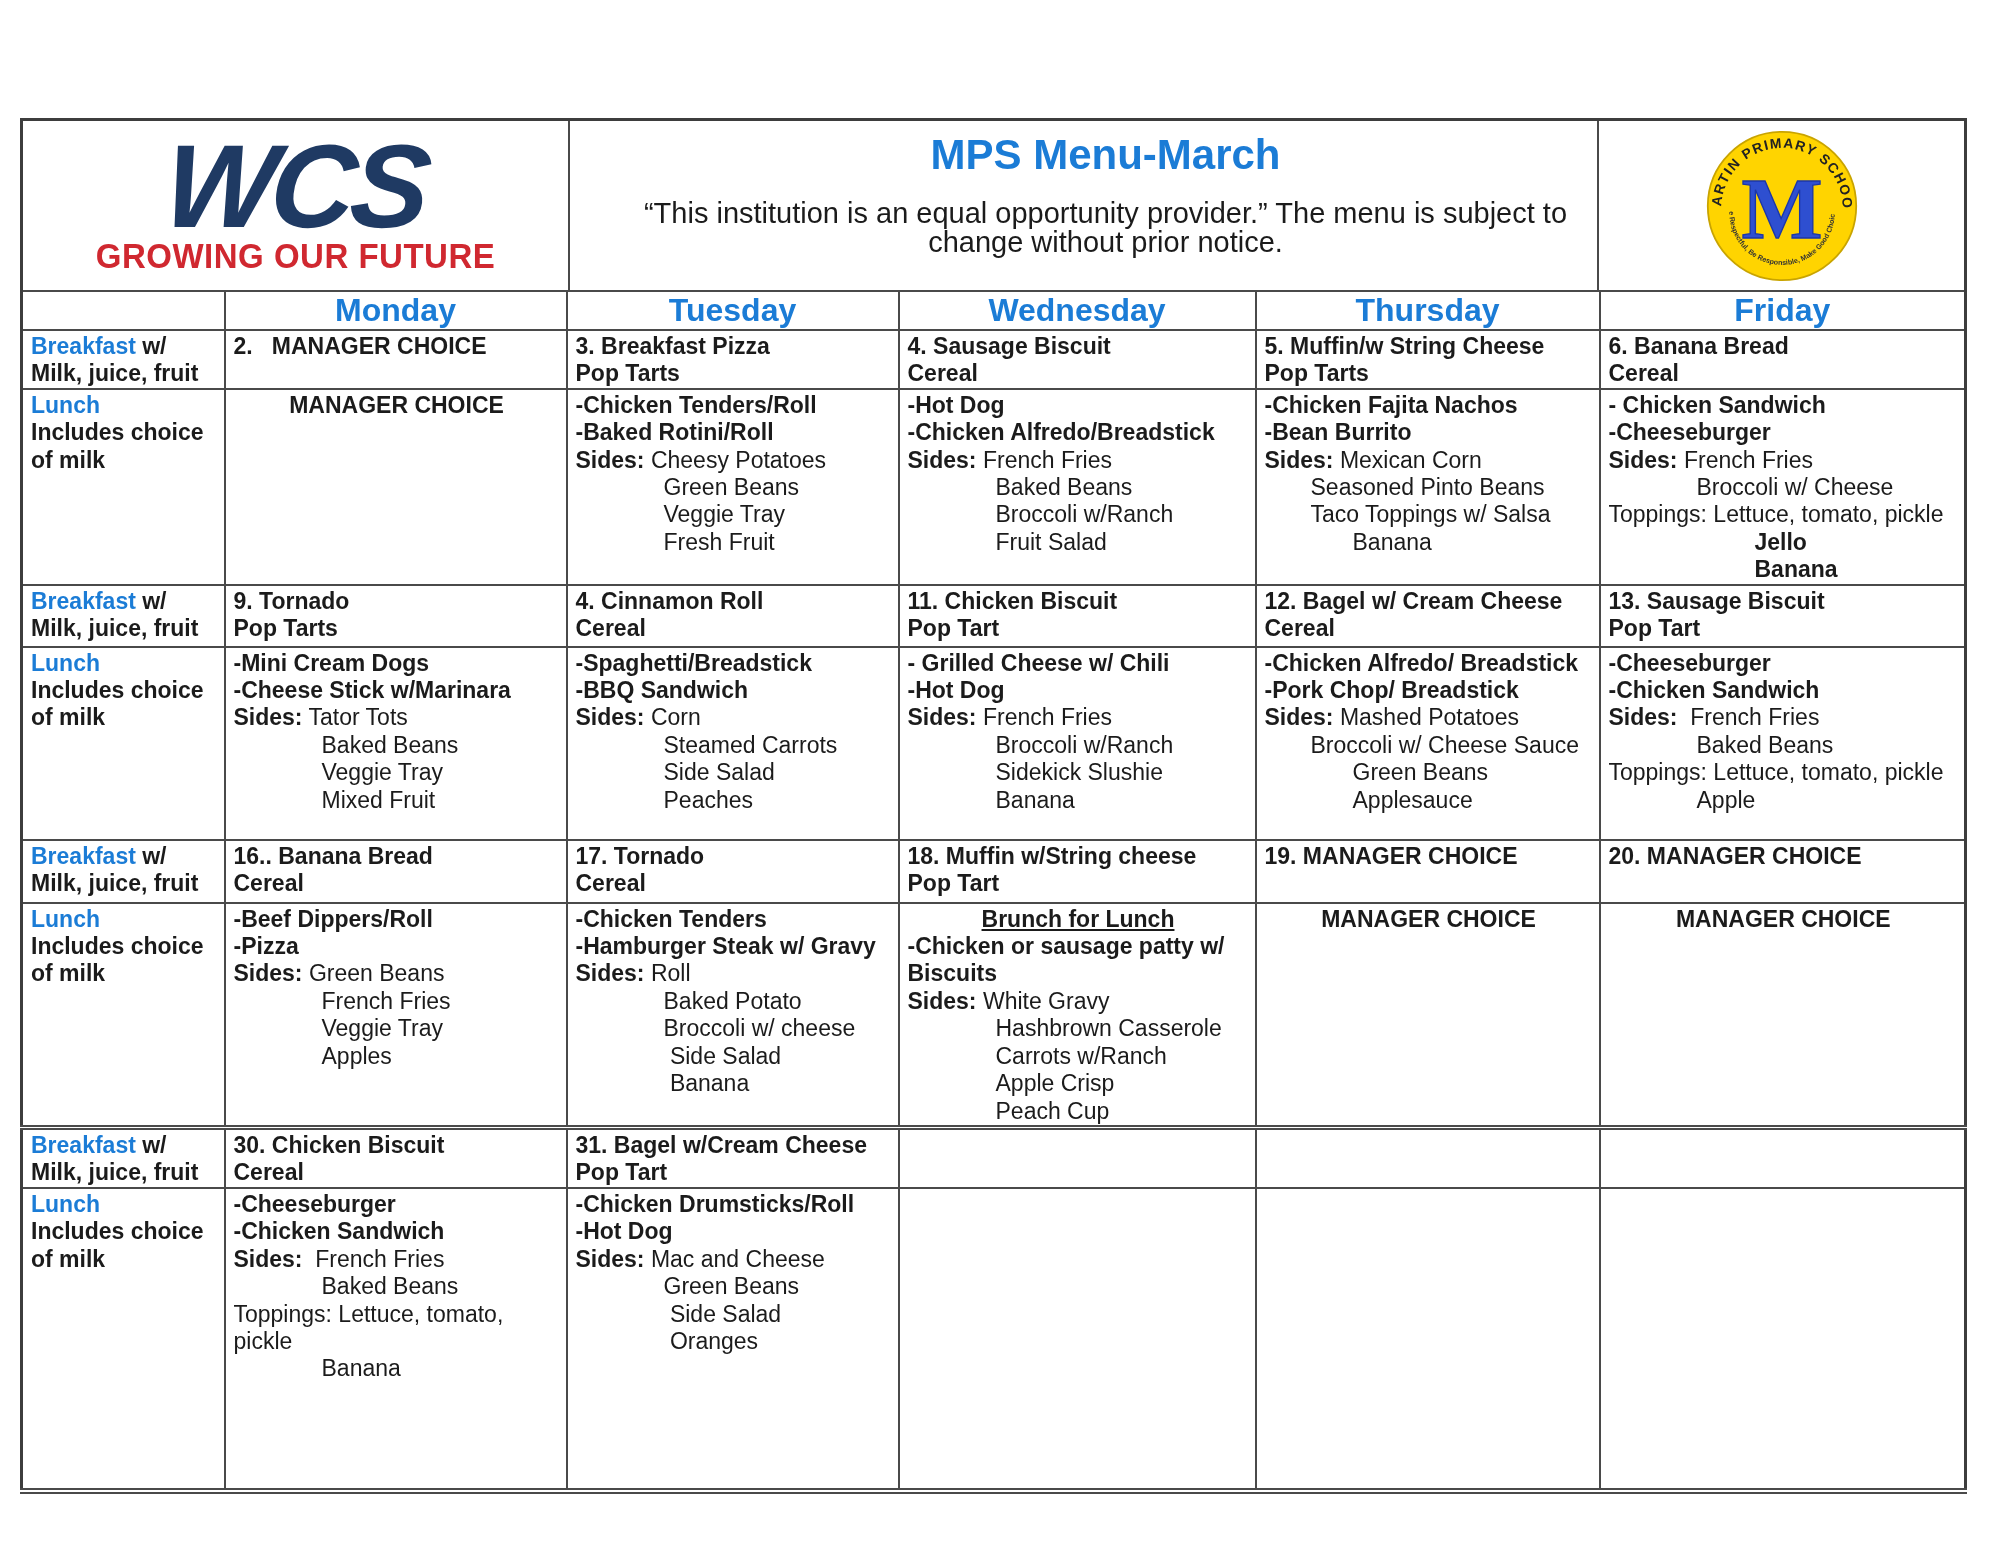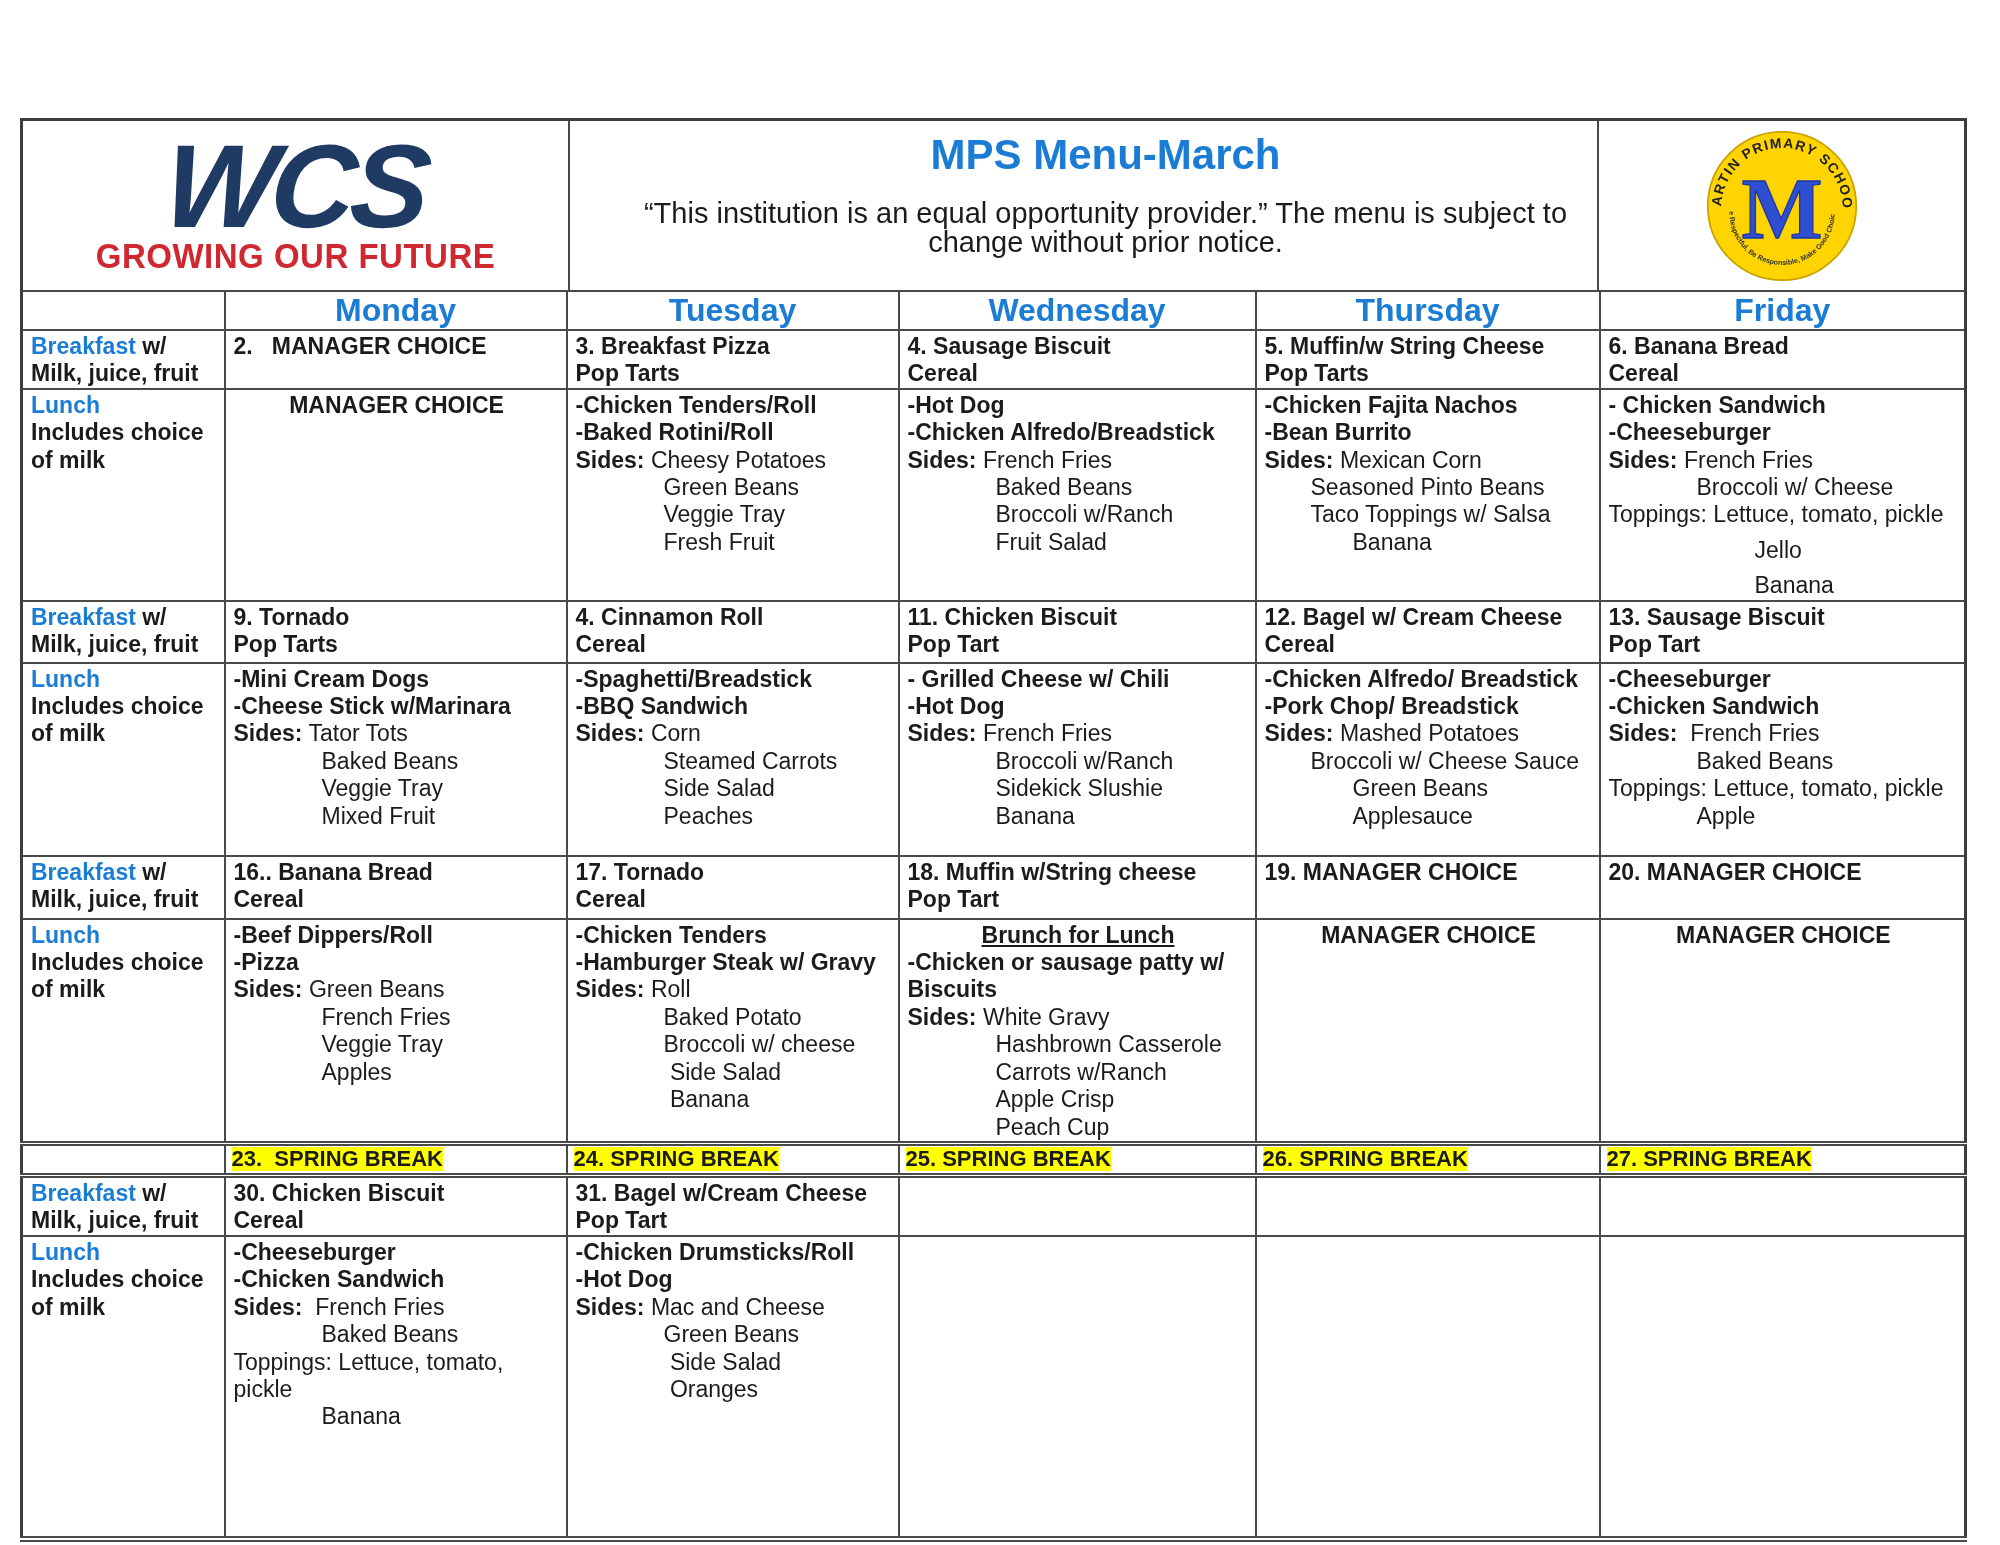--- a/index.html
+++ b/index.html
@@ -42,21 +42,21 @@
   tr.r-day th{font-weight:700;font-size:32px;color:var(--accent-blue);text-align:center;vertical-align:middle;padding:0;}
 
   
   .ln{font-size:23px;line-height:27.4px;white-space:pre-wrap;font-weight:700;}
   .ln .lead{font-weight:700;}
   .ln.lb .lead{color:var(--accent-blue);}
   .ln.sd{font-weight:400;}
   .ln.p{font-weight:400;}
   .ln.i{font-weight:400;padding-left:88px;}
   .ln.i1{font-weight:400;padding-left:46px;}
-  .ln.i2{font-weight:400;padding-left:146px;margin-top:8px;}
+  .ln.i2{font-weight:700;padding-left:146px;}
   .ln.c{text-align:center;}
   .ln.u{text-align:center;text-decoration:underline;}
   .ln.hl{display:table;background:var(--highlight-yellow);padding:0 6px 1px 2px;font-size:22px;line-height:24px;}
 </style>
 </head>
 <body>
 
 <div class="page">
   <table class="menu">
     <colgroup>
@@ -310,38 +310,20 @@
             <div class="ln i">Peach Cup</div>
           </td>
       <td>
             <div class="ln c">MANAGER CHOICE</div>
           </td>
       <td>
             <div class="ln c">MANAGER CHOICE</div>
           </td>
     </tr>
 
-    <tr class="r-sb">
-      <td></td>
-      <td>
-            <div class="ln hl">23.  SPRING BREAK</div>
-          </td>
-      <td>
-            <div class="ln hl">24. SPRING BREAK</div>
-          </td>
-      <td>
-            <div class="ln hl">25. SPRING BREAK</div>
-          </td>
-      <td>
-            <div class="ln hl">26. SPRING BREAK</div>
-          </td>
-      <td>
-            <div class="ln hl">27. SPRING BREAK</div>
-          </td>
-    </tr>
 
     <tr class="r-b4">
       <td>
             <div class="ln lb"><span class="lead">Breakfast</span> w/</div>
             <div class="ln e">Milk, juice, fruit</div>
           </td>
       <td>
             <div class="ln e">30. Chicken Biscuit</div>
             <div class="ln e">Cereal</div>
           </td>

